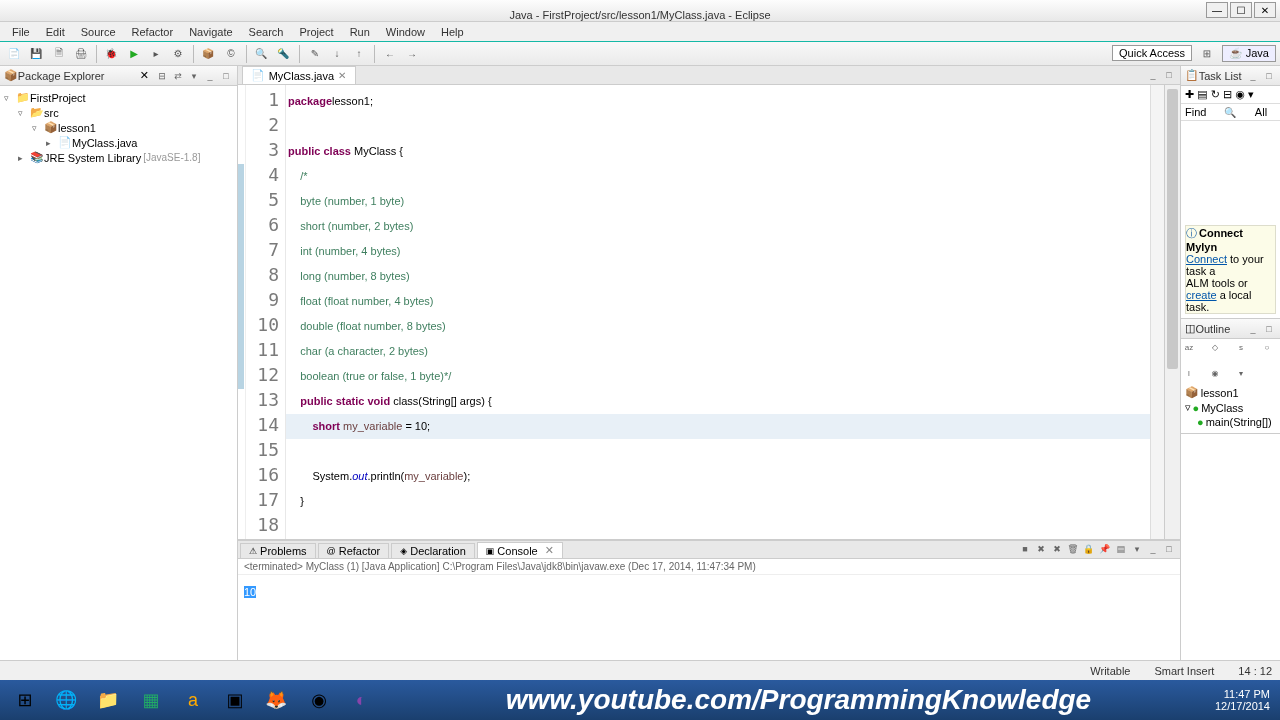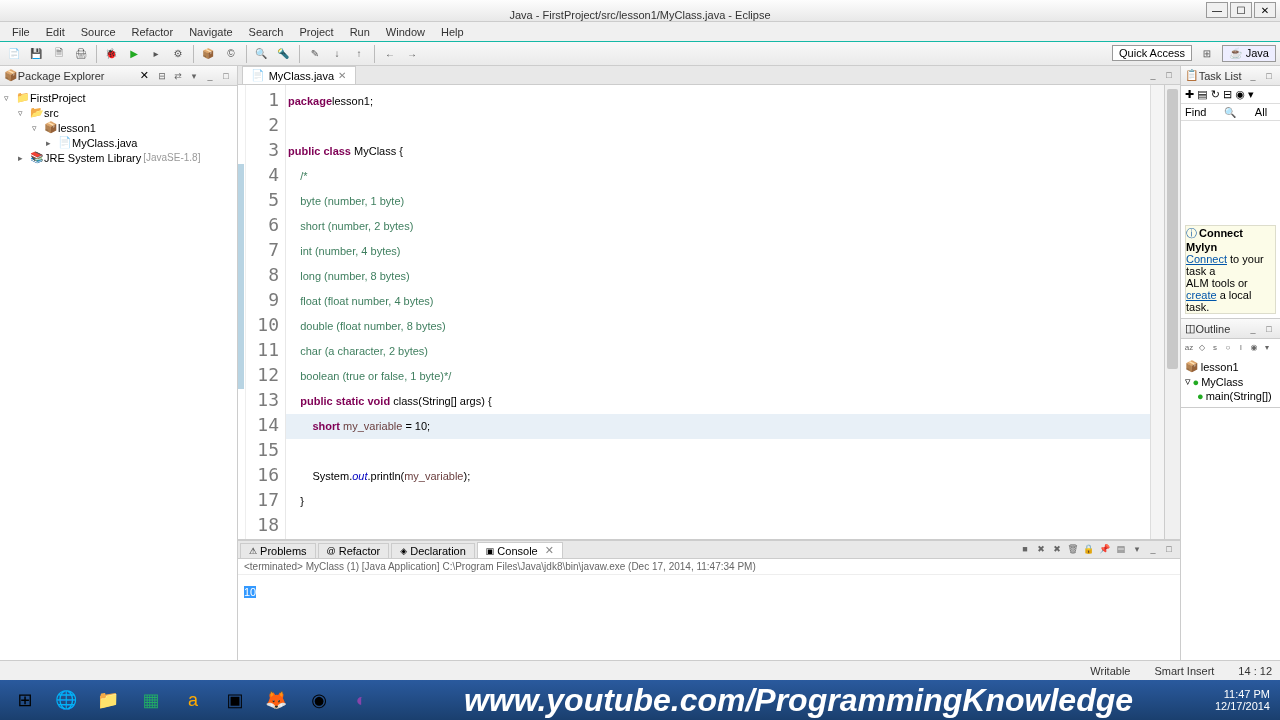--- a/index.html
+++ b/index.html
@@ -73,21 +73,21 @@
 .right-panel { width: 100px; border-left: 1px solid #ccc; background: #fff; display: flex; flex-direction: column; }
 .right-panel .section { border-bottom: 1px solid #ccc; }
 .find-row { display: flex; align-items: center; gap: 18px; padding: 2px 4px; border-bottom: 1px solid #ddd; }
 .find-row .mag { font-size: 10px; }
 .connect-box { background: #fcfce8; border: 1px solid #ddc; padding: 0; font-size: 10px; margin: 4px; }
 .connect-box .info-icon { color: #2266aa; margin-right: 2px; }
 .connect-box a { color: #0055aa; text-decoration: underline; cursor: pointer; }
 .outline-tree { padding: 4px; font-size: 10px; }
 .outline-item { padding: 1px 0; display: flex; align-items: center; gap: 2px; cursor: pointer; }
 .outline-indent-1 { padding-left: 12px; }
-.outline-icons { display: flex; gap: 1px; padding: 2px; flex-wrap: wrap; }
+.outline-icons { display: flex; gap: 14px; padding: 2px; flex-wrap: wrap; }
 .outline-icons span { width: 12px; height: 12px; font-size: 8px; display: inline-flex; align-items: center; justify-content: center; cursor: pointer; color: #666; }
 
 
 .bottom-panel { border-top: 1px solid #ccc; }
 .bottom-tabs { height: 18px; background: #e8e8e8; display: flex; align-items: flex-end; border-bottom: 1px solid #ccc; position: relative; }
 .bottom-tab { padding: 1px 8px; font-size: 11px; border: 1px solid #ccc; border-bottom: none; margin-left: 2px; cursor: pointer; display: flex; align-items: center; gap: 3px; }
 .bottom-tab.active { background: #fff; }
 .bottom-tab .icon { font-size: 9px; }
 .bottom-tabs .bt-right { position: absolute; right: 4px; top: 1px; display: flex; gap: 2px; }
 .bottom-tabs .bt-right span { width: 14px; height: 14px; display: inline-flex; align-items: center; justify-content: center; cursor: pointer; font-size: 9px; color: #666; }
@@ -95,21 +95,21 @@
 .console-output { padding: 4px 6px; font-family: Consolas, monospace; font-size: 18px; height: 100px; }
 .console-output .selected { background: #3399ff; color: #fff; }
 
 
 .statusbar { height: 20px; background: #f0f0f0; border-top: 1px solid #ccc; display: flex; align-items: center; justify-content: flex-end; padding: 0 8px; font-size: 11px; color: #333; }
 .statusbar span { margin-left: 24px; }
 
 
 .taskbar { height: 40px; background: linear-gradient(#2a5a9e,#1a3f6e); display: flex; align-items: center; padding: 0 4px; position: relative; }
 .taskbar .tb-item { width: 38px; height: 32px; margin: 0 2px; display: flex; align-items: center; justify-content: center; cursor: pointer; font-size: 18px; border-radius: 2px; }
-.taskbar .url { flex: 1; text-align: center; color: #fff; font-size: 32px; font-weight: bold; font-style: italic; font-family: Arial, sans-serif; }
+.taskbar .url { flex: 1; text-align: center; color: #fff; font-size: 28px; font-weight: bold; font-style: italic; font-family: Arial, sans-serif; }
 .taskbar .tray { color: #fff; font-size: 10px; text-align: right; padding-right: 6px; line-height: 1.1; }
 </style>
 </head>
 <body>
 
 <div class="titlebar">
   <span class="title">Java - FirstProject/src/lesson1/MyClass.java - Eclipse</span>
   <div class="win-controls">
     <span>—</span>
     <span>☐</span>

